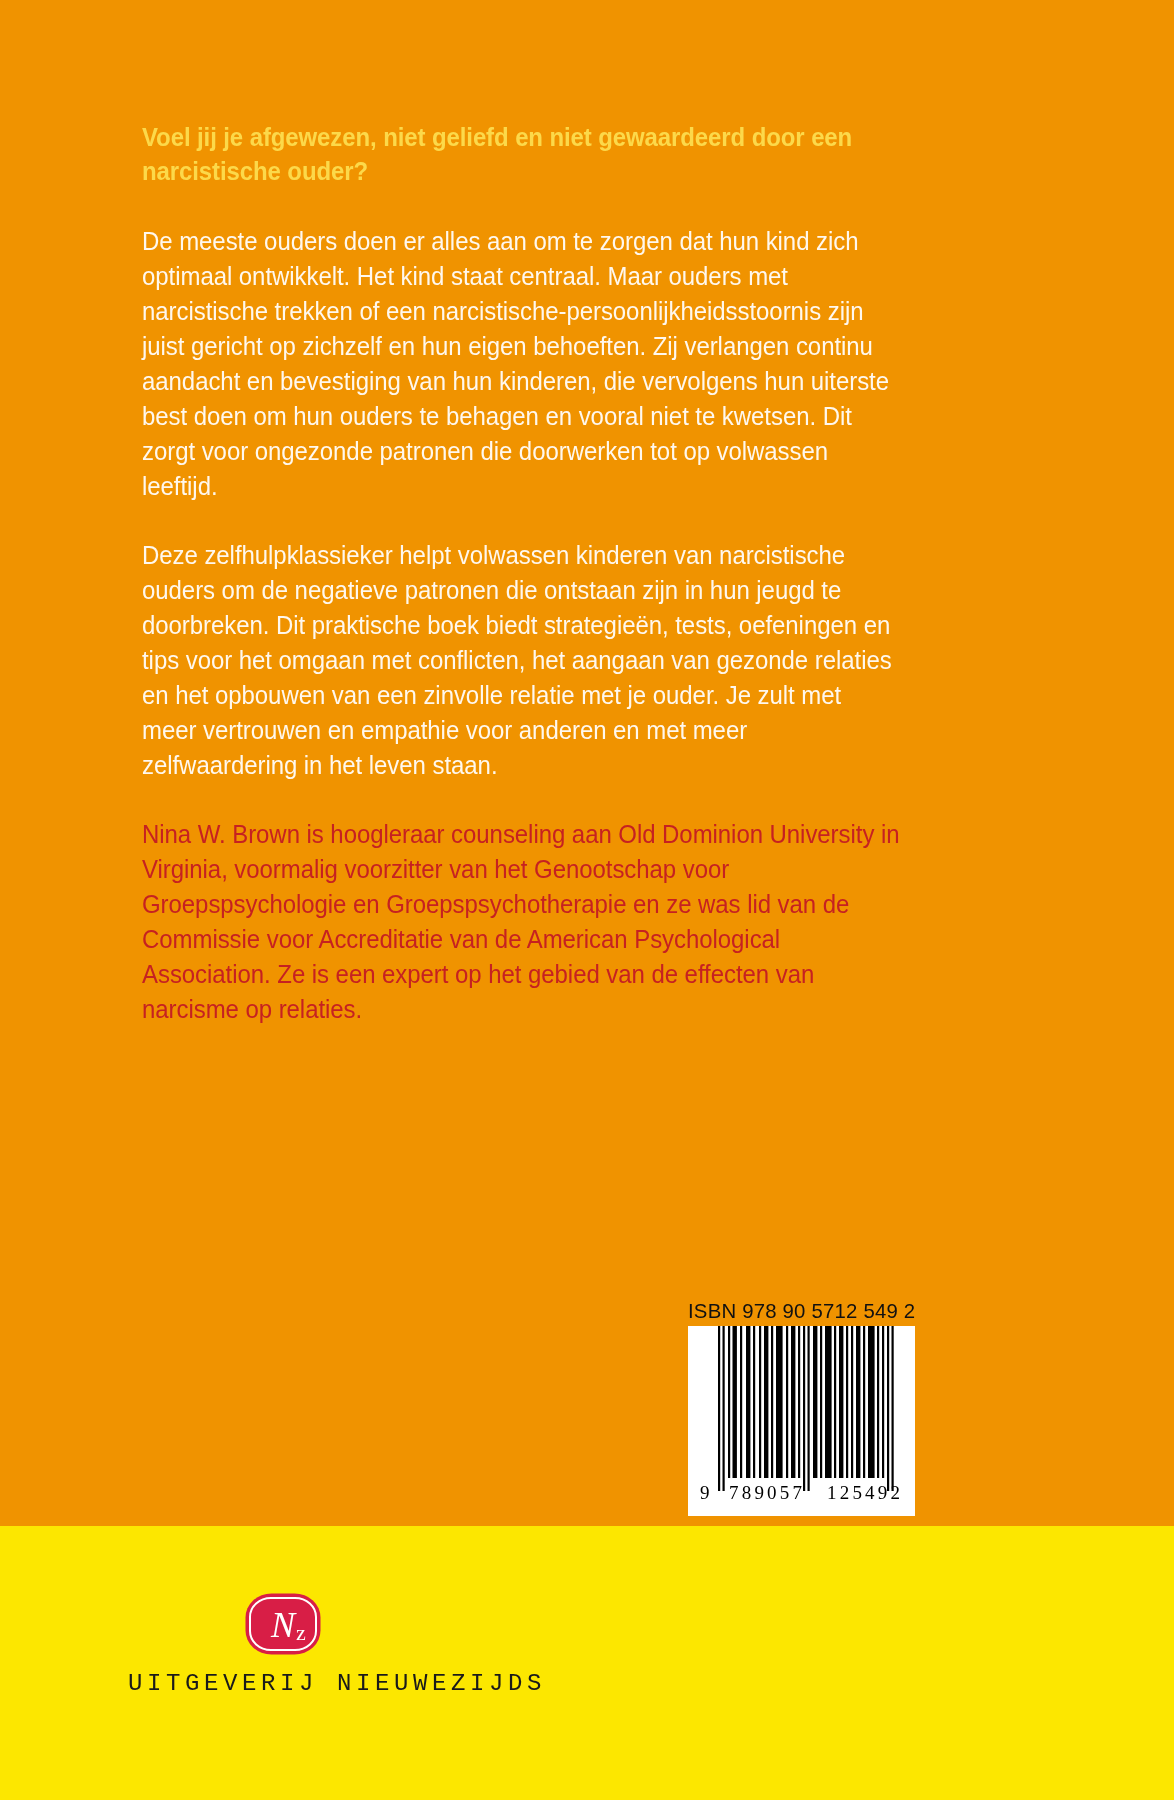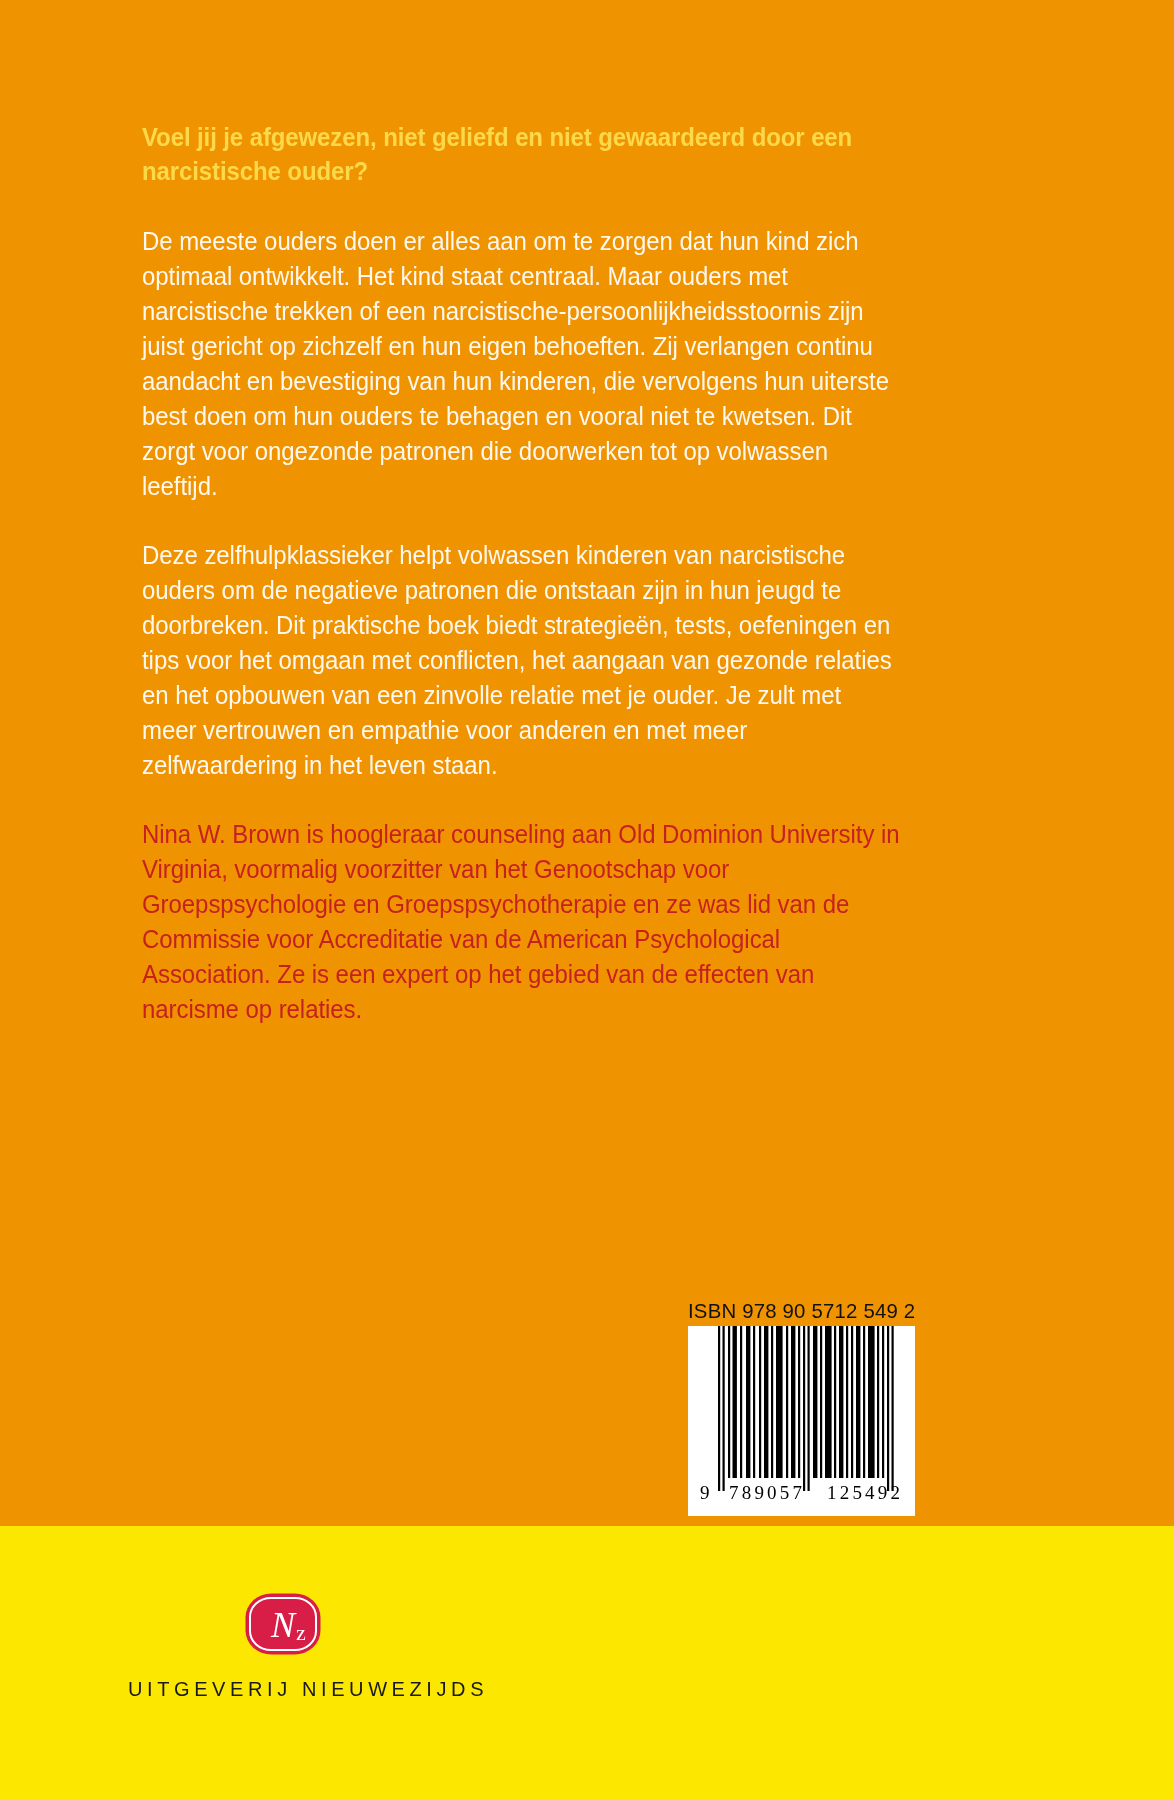--- a/index.html
+++ b/index.html
@@ -153,26 +153,26 @@
   }
 
   .logo-badge {
     width: 78px;
     height: 64px;
     margin: 0 auto;
     position: relative;
   }
 
   .logo-name {
-    margin-top: 22px;
-    font-size: 20px;
+    margin-top: 14px;
+    font-size: 24px;
     letter-spacing: 4.6px;
     color: #1A1A1A;
     white-space: nowrap;
-    font-family: Liberation Sans, sans-serif;
+    font-family: Liberation Mono, monospace;
   }
 </style>
 </head>
 <body>
 
 <div class="cover">
 
   <div class="orange-panel"></div>
   <div class="yellow-panel"></div>
 

